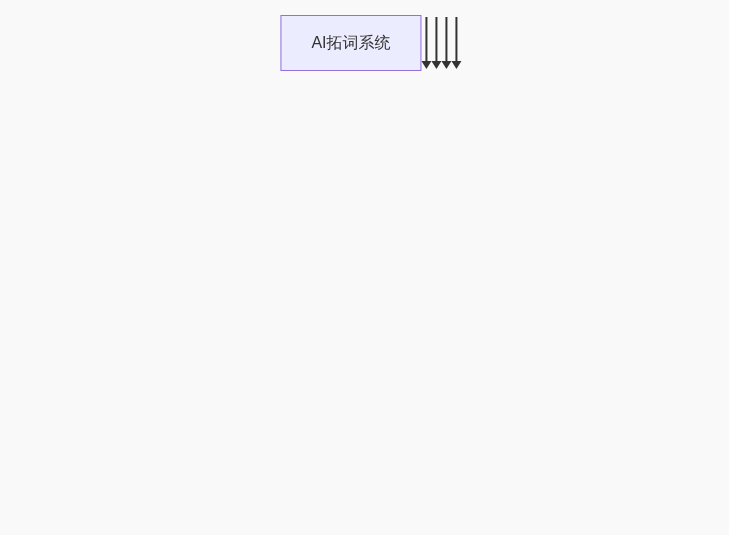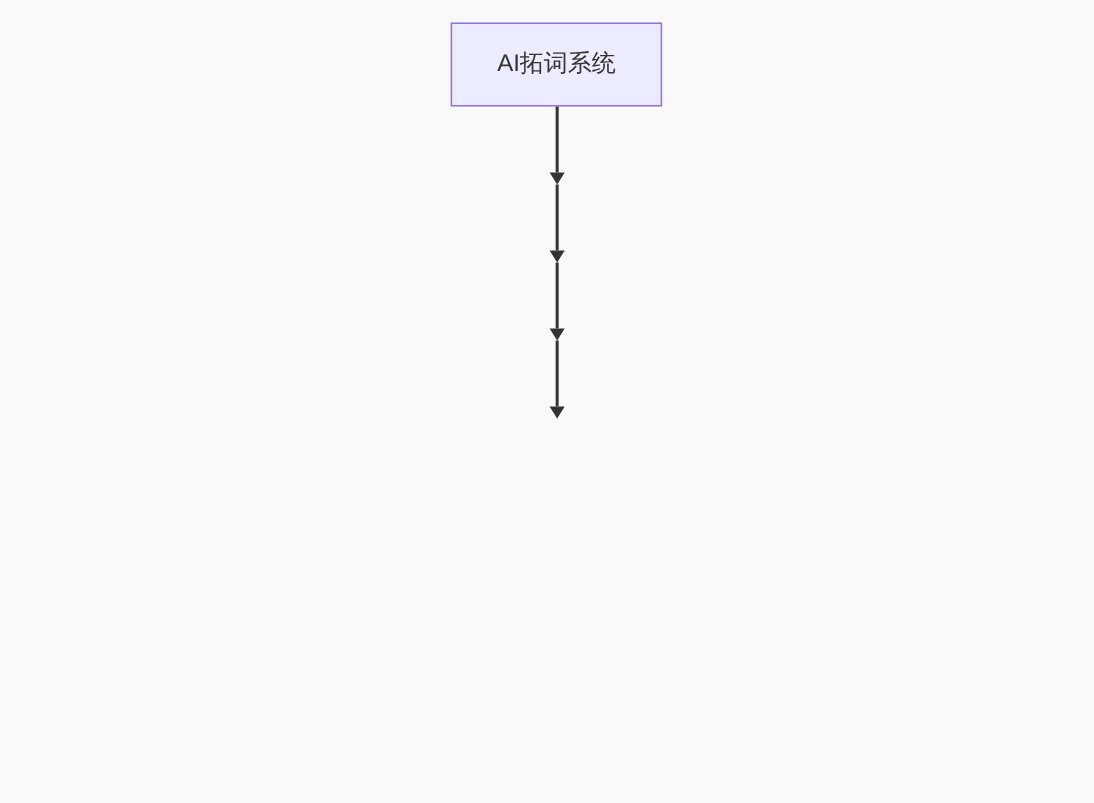--- a/index.html
+++ b/index.html
@@ -13,21 +13,21 @@
     font-family: "Liberation Sans", "DejaVu Sans", sans-serif;
     overflow: hidden;
     position: relative;
   }
   .flowchart-column {
     position: absolute;
     left: 371px;
     top: 15px;
     transform: translateX(-50%);
     display: flex;
-    flex-direction: column;
+    flex-direction: row;
     align-items: center;
   }
   .flow-node {
     background: #ECECFF;
     border: 1px solid #9370DB;
     color: #333333;
     font-size: 16px;
     line-height: 24px;
     padding: 15px 30px;
     text-align: center;

